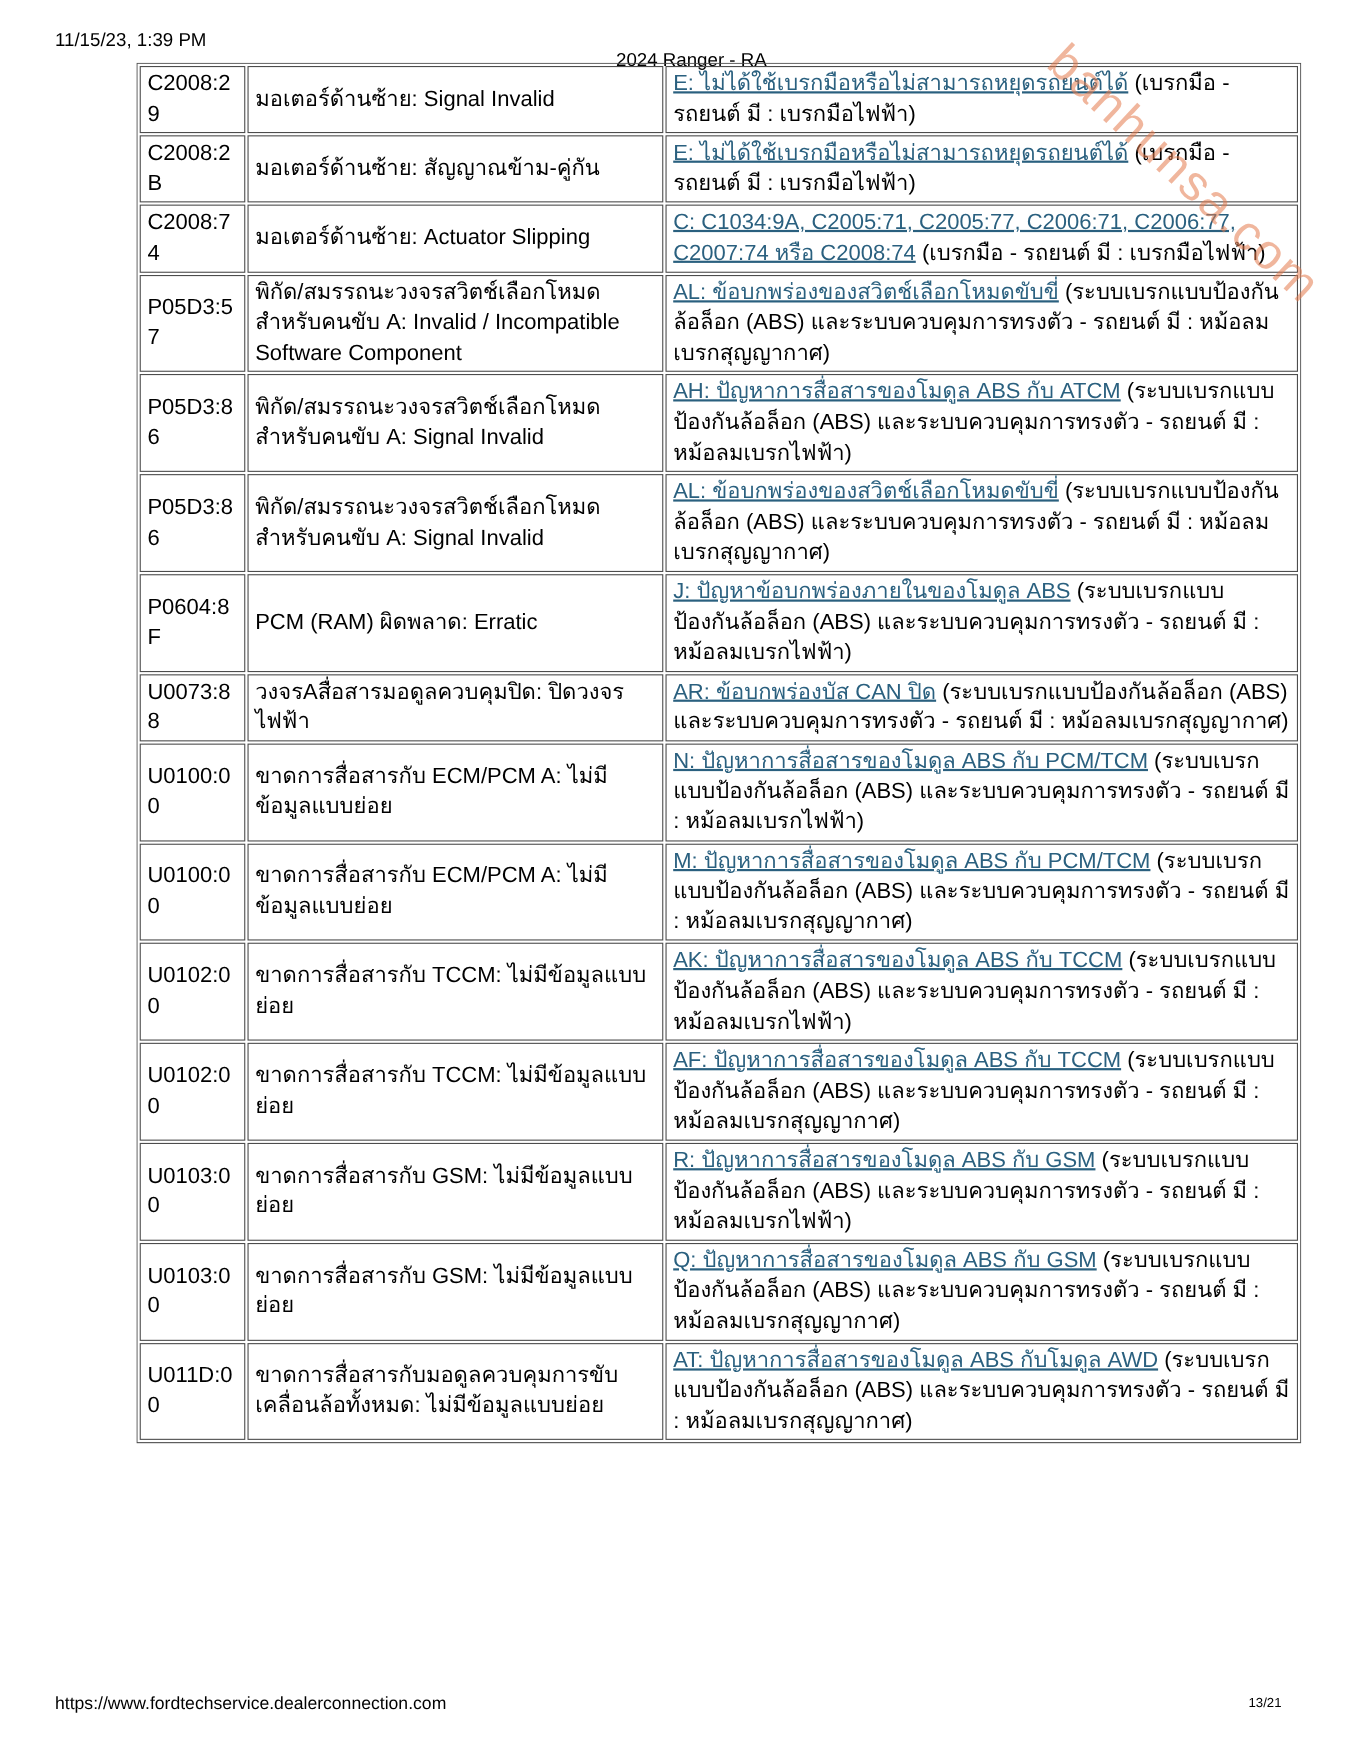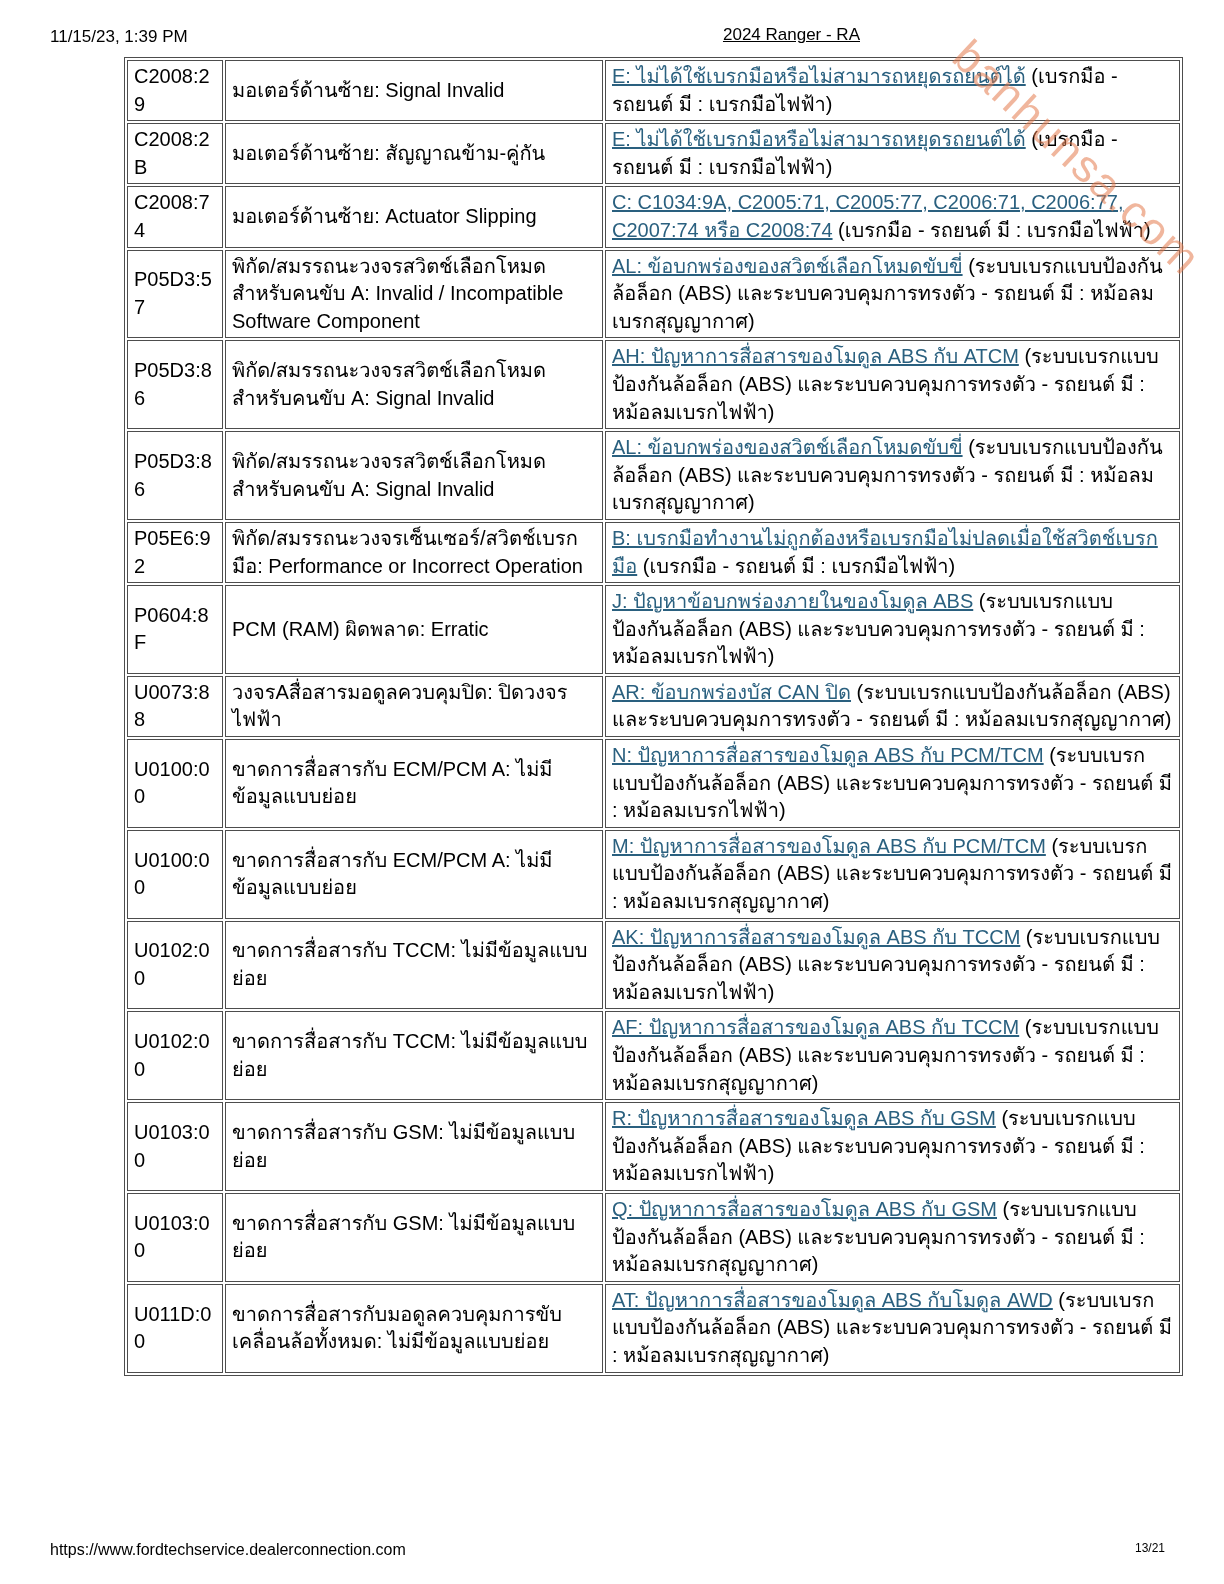--- a/index.html
+++ b/index.html
@@ -9,22 +9,22 @@
     background:#ffffff;
     overflow:hidden;
     font-family:"Liberation Sans","DejaVu Sans",sans-serif;
     color:#000;
   }
   .hdr-date{
     position:absolute;left:50px;top:27px;
     font-size:17px;white-space:nowrap;
   }
   .hdr-title{
-    position:absolute;left:560px;top:25px;width:300px;
-    text-align:right;font-size:17px;white-space:nowrap;text-decoration:underline;
+    position:absolute;left:560px;top:45px;width:300px;
+    text-align:left;font-size:17px;white-space:nowrap;
   }
   .watermark{
     position:absolute;left:978px;top:30px;
     font-size:45px;letter-spacing:2px;
     color:rgba(228,122,77,0.55);
     transform:rotate(43deg);
     transform-origin:left top;
     white-space:nowrap;
     pointer-events:none;
     z-index:5;
@@ -109,25 +109,20 @@
             <td class="col-code">P05D3:86</td>
             <td class="col-desc">พิกัด/สมรรถนะวงจรสวิตช์เลือกโหมดสำหรับคนขับ A: Signal Invalid</td>
             <td class="col-action"><a class="action-link" href="#">AH: ปัญหาการสื่อสารของโมดูล ABS กับ ATCM</a><span> (ระบบเบรกแบบป้องกันล้อล็อก (ABS) และระบบควบคุมการทรงตัว - รถยนต์ มี : หม้อลมเบรกไฟฟ้า)</span></td>
           </tr>
           <tr>
             <td class="col-code">P05D3:86</td>
             <td class="col-desc">พิกัด/สมรรถนะวงจรสวิตช์เลือกโหมดสำหรับคนขับ A: Signal Invalid</td>
             <td class="col-action"><a class="action-link" href="#">AL: ข้อบกพร่องของสวิตช์เลือกโหมดขับขี่</a><span> (ระบบเบรกแบบป้องกันล้อล็อก (ABS) และระบบควบคุมการทรงตัว - รถยนต์ มี : หม้อลมเบรกสุญญากาศ)</span></td>
           </tr>
           <tr>
-            <td class="col-code">P05E6:92</td>
-            <td class="col-desc">พิกัด/สมรรถนะวงจรเซ็นเซอร์/สวิตช์เบรกมือ: Performance or Incorrect Operation</td>
-            <td class="col-action"><a class="action-link" href="#">B: เบรกมือทำงานไม่ถูกต้องหรือเบรกมือไม่ปลดเมื่อใช้สวิตช์เบรกมือ</a><span> (เบรกมือ - รถยนต์ มี : เบรกมือไฟฟ้า)</span></td>
-          </tr>
-          <tr>
             <td class="col-code">P0604:8F</td>
             <td class="col-desc">PCM (RAM) ผิดพลาด: Erratic</td>
             <td class="col-action"><a class="action-link" href="#">J: ปัญหาข้อบกพร่องภายในของโมดูล ABS</a><span> (ระบบเบรกแบบป้องกันล้อล็อก (ABS) และระบบควบคุมการทรงตัว - รถยนต์ มี : หม้อลมเบรกไฟฟ้า)</span></td>
           </tr>
           <tr>
             <td class="col-code">U0073:88</td>
             <td class="col-desc">วงจรAสื่อสารมอดูลควบคุมปิด: ปิดวงจรไฟฟ้า</td>
             <td class="col-action"><a class="action-link" href="#">AR: ข้อบกพร่องบัส CAN ปิด</a><span> (ระบบเบรกแบบป้องกันล้อล็อก (ABS) และระบบควบคุมการทรงตัว - รถยนต์ มี : หม้อลมเบรกสุญญากาศ)</span></td>
           </tr>
           <tr>

